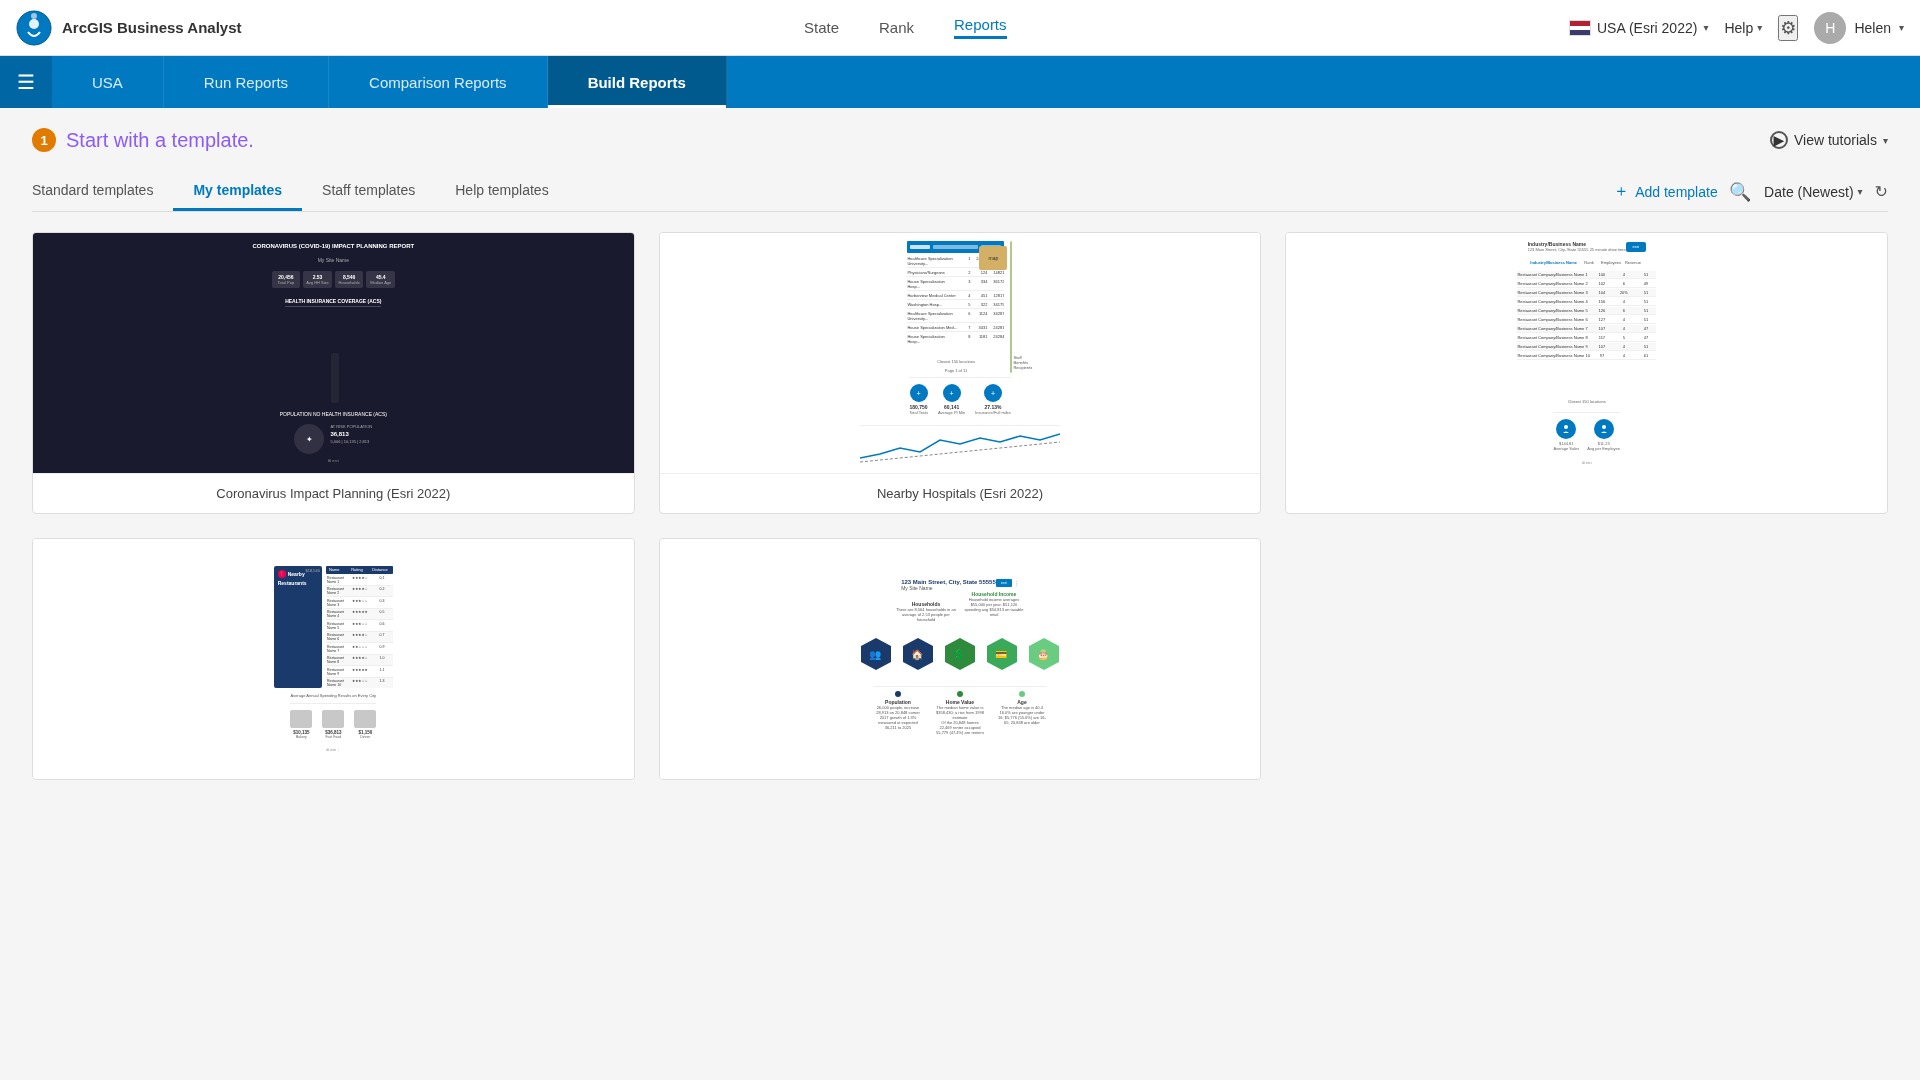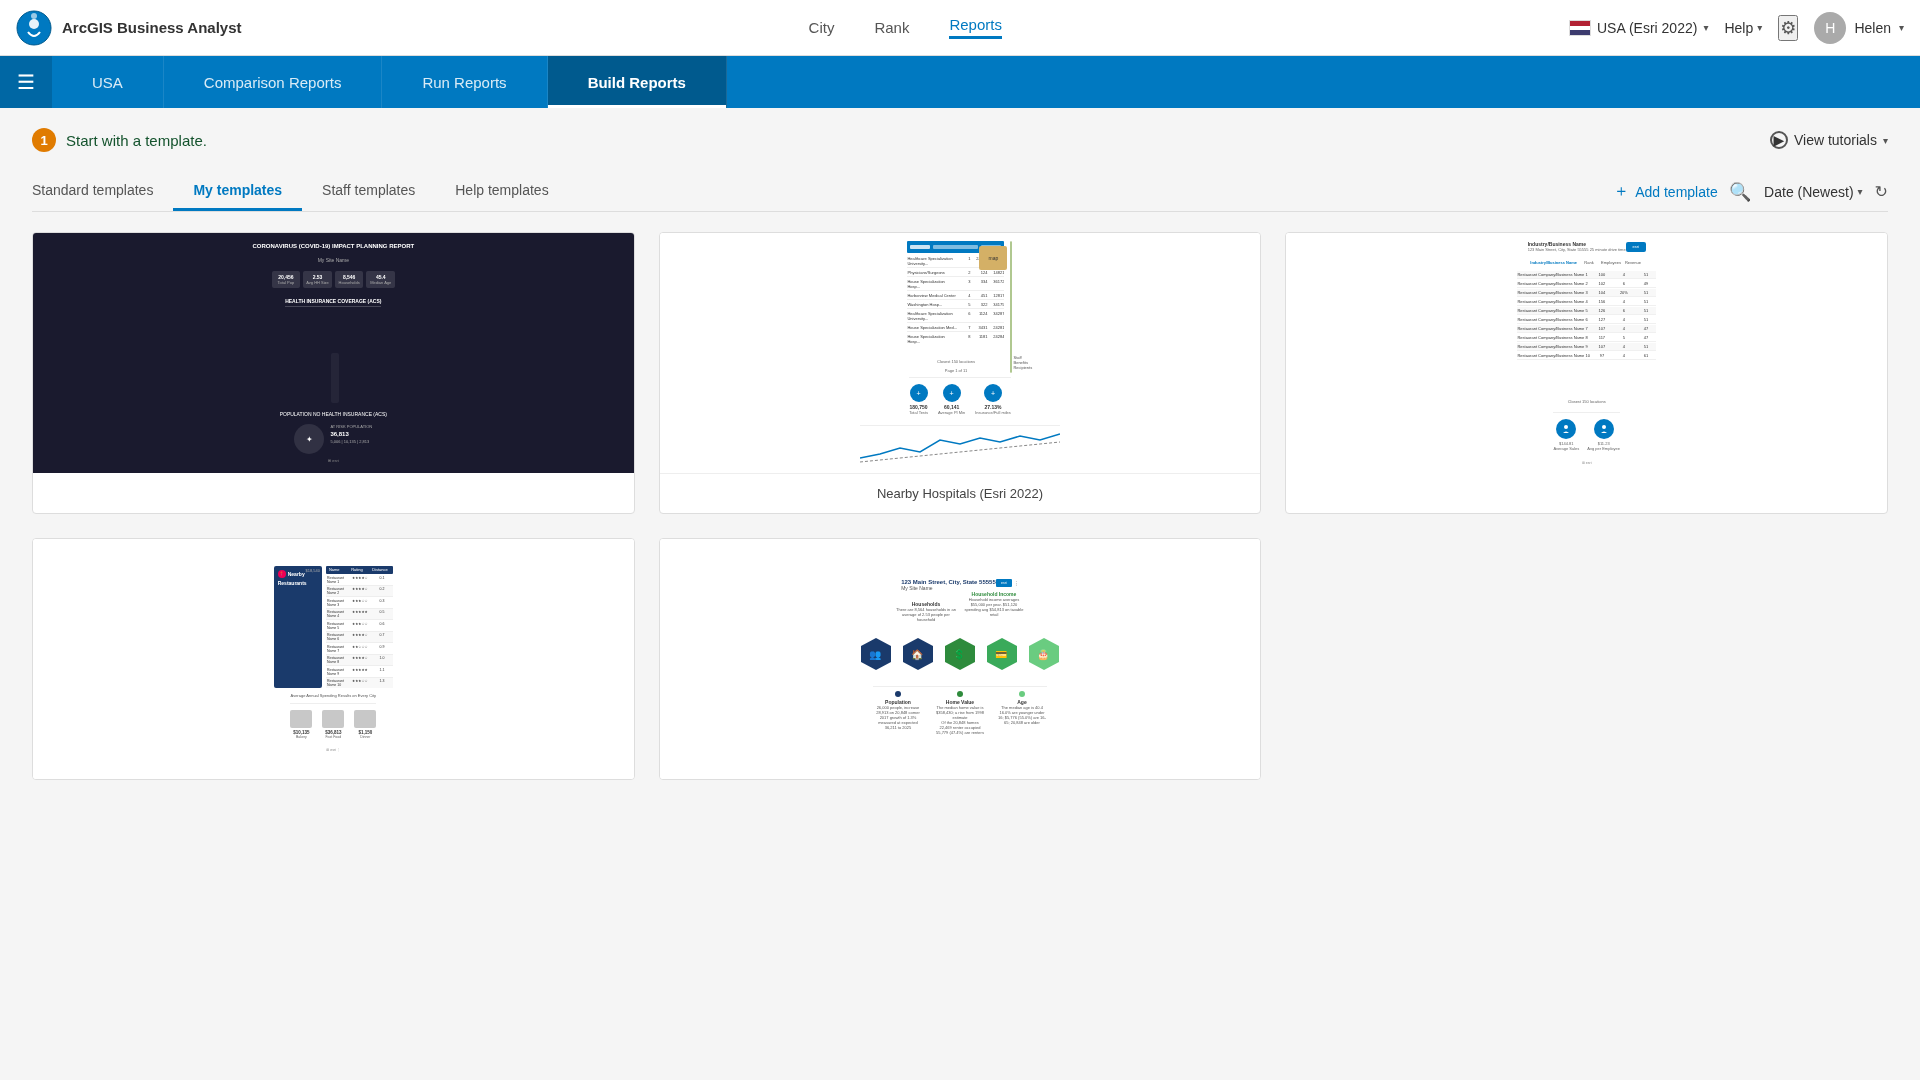--- a/index.html
+++ b/index.html
@@ -57,21 +57,21 @@
     .step-header {
       display: flex; align-items: center; justify-content: space-between;
       margin-bottom: 20px;
     }
     .step-label { display: flex; align-items: center; gap: 10px; }
     .step-badge {
       width: 24px; height: 24px; border-radius: 50%; background: #e07b00;
       color: #fff; font-size: 13px; font-weight: 700;
       display: flex; align-items: center; justify-content: center;
     }
-    .step-text { font-size: 15px; color: #14532d; }
+    .step-text { font-size: 20px; color: #8b5cf6; }
     .view-tutorials-btn {
       display: flex; align-items: center; gap: 6px; font-size: 14px;
       color: #333; cursor: pointer; background: none; border: none;
     }
     .play-icon { width: 18px; height: 18px; border-radius: 50%; border: 2px solid #555; display: flex; align-items: center; justify-content: center; }
 
     
     .template-tabs {
       display: flex; align-items: center; border-bottom: 1px solid #ddd;
       margin-bottom: 20px; gap: 0;
@@ -123,21 +123,21 @@
     <svg class="logo-icon" viewBox="0 0 36 36">
       <circle cx="18" cy="18" r="17" fill="#0079c1" stroke="#005a8e" stroke-width="1"></circle>
       <circle cx="18" cy="14" r="5" fill="#fff" opacity="0.9"></circle>
       <path d="M12 22 Q18 30 24 22" stroke="#fff" stroke-width="2" fill="none"></path>
       <circle cx="18" cy="6" r="3" fill="#fff" opacity="0.6"></circle>
     </svg>
     <span class="logo-text">ArcGIS Business Analyst</span>
   </div>
 
   <div class="top-nav-links">
-    <a class="top-nav-link">City</a>
+    <a class="top-nav-link">State</a>
     <a class="top-nav-link">Rank</a>
     <a class="top-nav-link active">Reports</a>
   </div>
 
   <div class="top-nav-right">
     <div class="country-flag">
       <div class="flag-img"></div>
       <span>USA (Esri 2022)</span>
       <span class="caret">▾</span>
     </div>
@@ -153,24 +153,24 @@
     </div>
   </div>
 </nav>
 
 <div class="tab-nav">
   <div class="hamburger-btn">☰</div>
   <div class="tab-item">
     <span>USA</span>
   </div>
   <div class="tab-item">
+    <span>Run Reports</span>
+  </div>
+  <div class="tab-item">
     <span>Comparison Reports</span>
-  </div>
-  <div class="tab-item">
-    <span>Run Reports</span>
   </div>
   <div class="tab-item active">
     <span>Build Reports</span>
   </div>
 </div>
 
 <div class="main-content">
 
   <div class="step-header">
     <div class="step-label">
@@ -258,20 +258,21 @@
             <span style="color:#fff; font-size:8px;">✦</span>
           </div>
           <div style="display:flex; flex-direction:column; gap:2px; flex:1;">
             <div style="color:#aaa; font-size:4px;">AT RISK POPULATION</div>
             <div style="color:#fff; font-size:6px; font-weight:bold;">36,813</div>
             <div style="color:#aaa; font-size:4px;">5,006 | 10,135 | 2,813</div>
           </div>
         </div>
         <div style="color:#888; font-size:4px; margin-top:auto;">⊞ esri</div>
       </div>
+      <div class="template-name">Coronavirus Impact Planning (Esri 2022)</div>
     </div>
 
     <div class="template-card">
       <div class="template-thumb" style="background:#fff; padding:8px; flex-direction:column; gap:4px;">
         <div style="display:flex; gap:6px; flex:1;">
           <div style="flex:1.2; display:flex; flex-direction:column; gap:2px;">
             <div style="background:#0079c1; height:12px; border-radius:1px; display:flex; align-items:center; padding:0 3px; gap:3px;">
               <div style="width:20px; height:4px; background:rgba(255,255,255,0.8); border-radius:1px;"></div>
               <div style="flex:1; height:4px; background:rgba(255,255,255,0.5); border-radius:1px;"></div>
               <div style="width:20px; height:4px; background:rgba(255,255,255,0.5); border-radius:1px;"></div>

